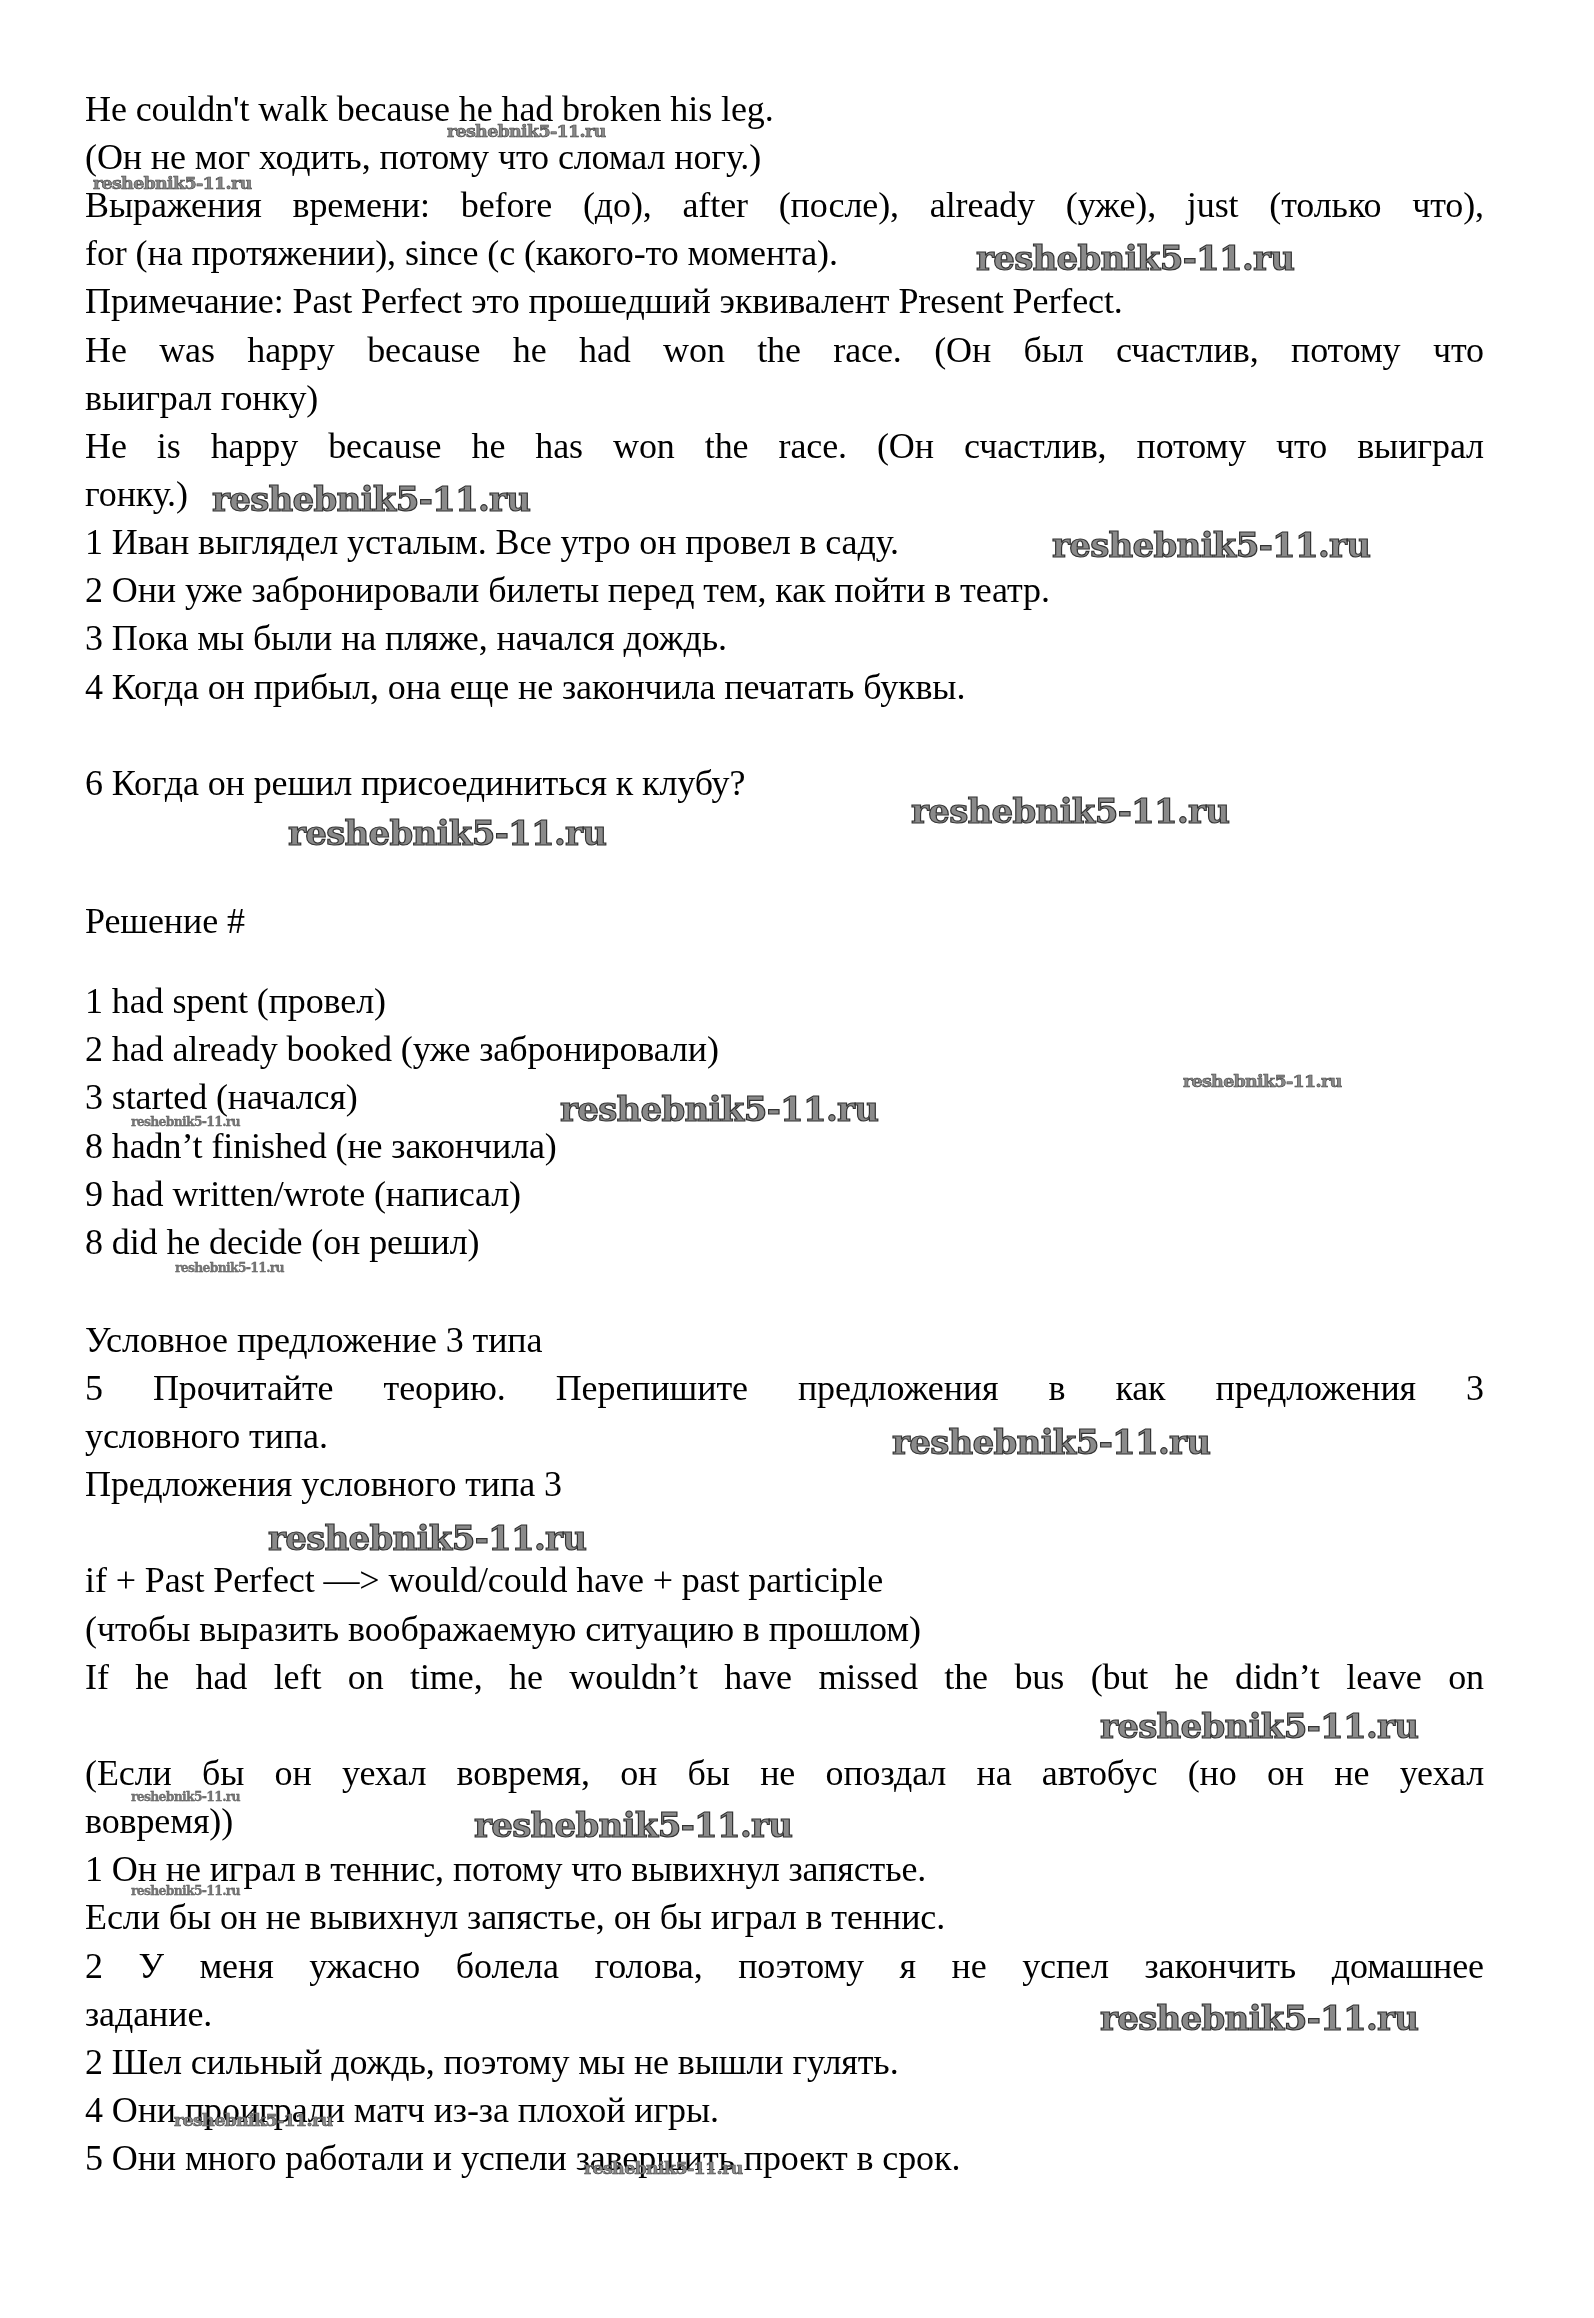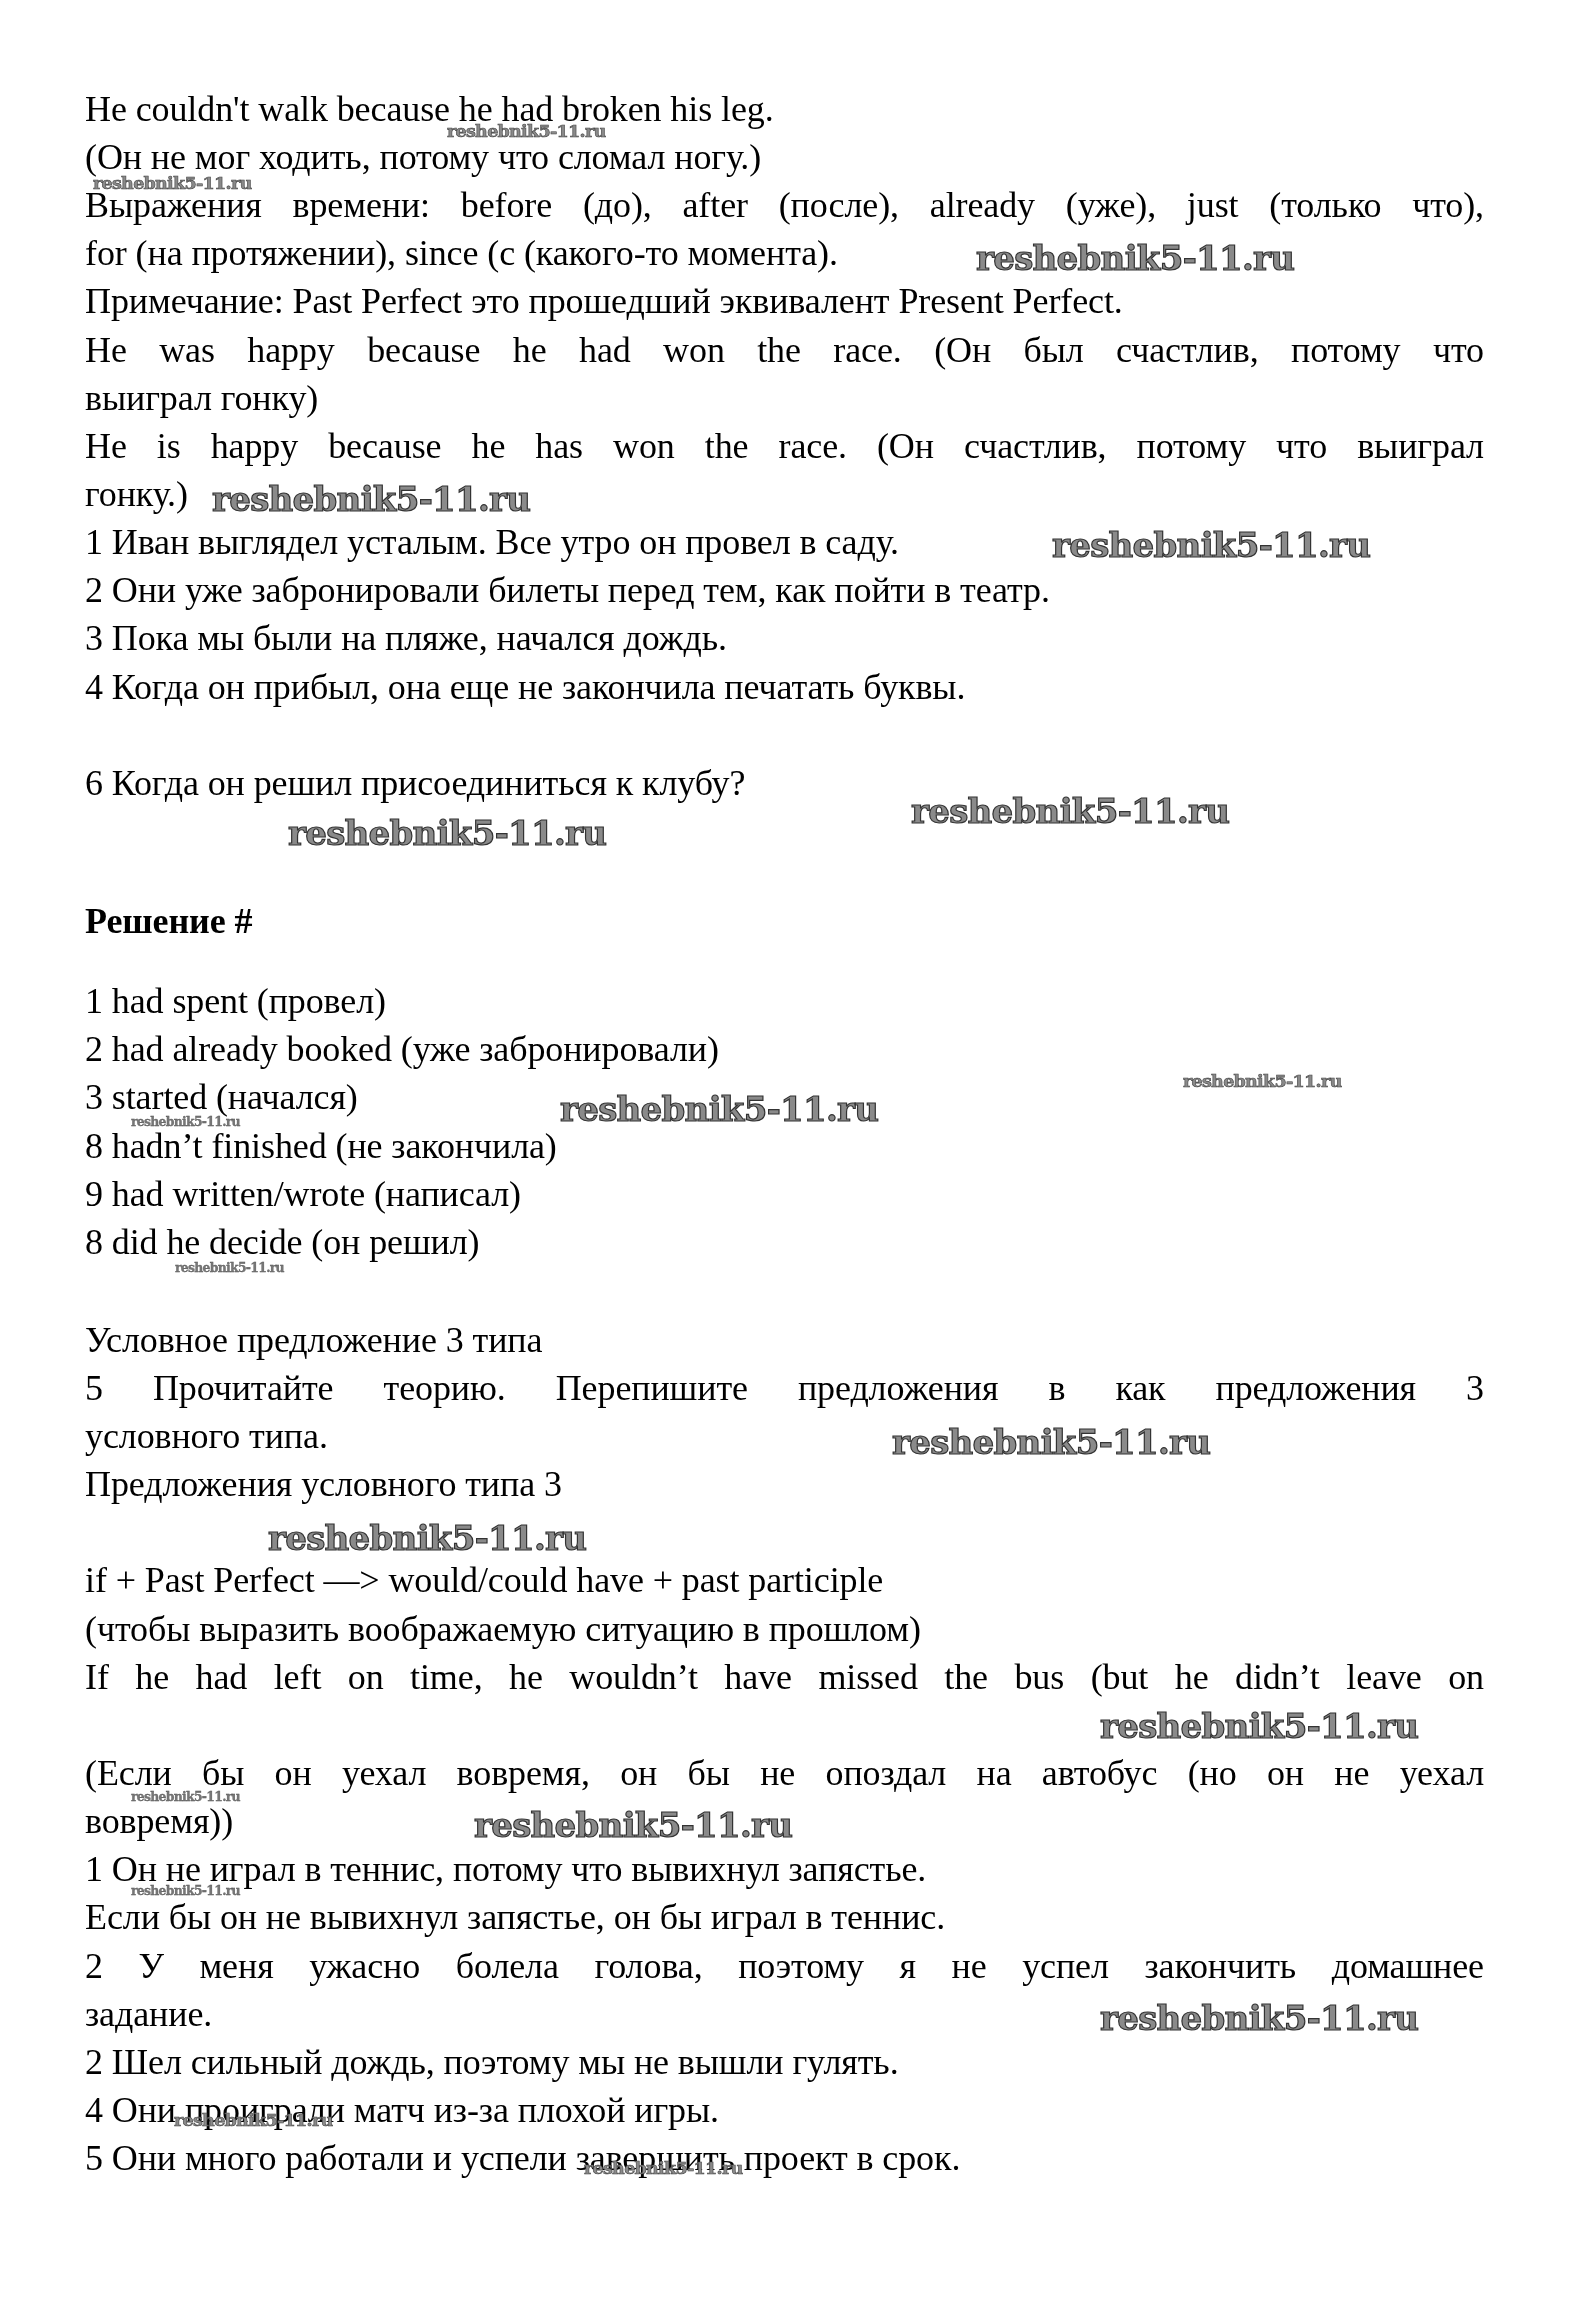--- a/index.html
+++ b/index.html
@@ -8,21 +8,21 @@
       position: absolute; left: 0; top: 6px; width: 1320px; height: 2319px;
       font-family: "Liberation Serif", "DejaVu Serif", serif;
       color: #000; font-size: 36px;
     }
     .line {
       position: absolute; left: 85px; width: 1399px;
       white-space: nowrap; line-height: 48px; height: 48px;
       letter-spacing: -0.1px;
     }
     .justify { text-align: justify; text-align-last: justify; white-space: normal; }
-    .bold { font-weight: bold; }
+    .bold { font-weight: normal; }
     .wm {
       position: absolute; white-space: nowrap;
       font-family: "DejaVu Serif", "Liberation Serif", serif;
       font-weight: bold; color: #8a8a8a;
       -webkit-text-stroke: 0.9px #3a3a3a;
       letter-spacing: -0.7px;
       line-height: 1;
     }
     .wm.big { font-size: 34px; -webkit-text-stroke: 1.2px #333; }
     .wm.small { font-size: 17.5px; -webkit-text-stroke: 0.6px #444; }

